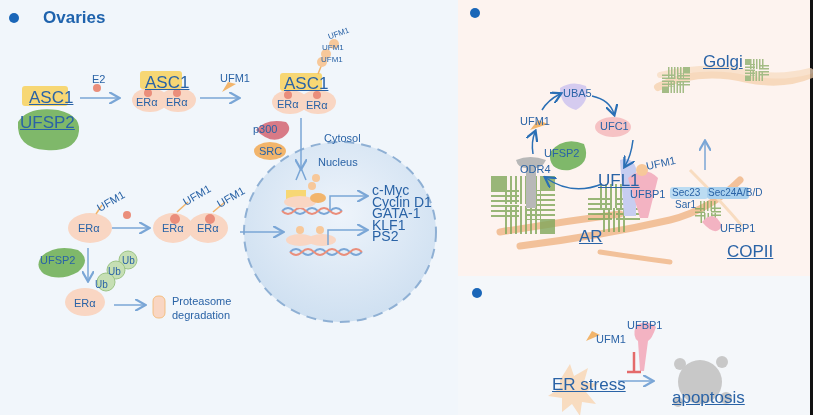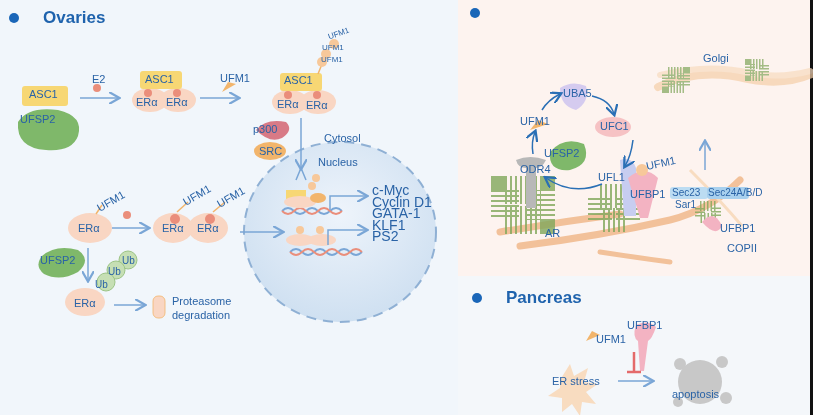--- a/index.html
+++ b/index.html
@@ -5,21 +5,21 @@
   html, body { margin:0; padding:0; }
   body { width:813px; height:415px; position:relative; overflow:hidden; background:#f3f7fb; font-family:"Liberation Sans", sans-serif; }
   .panel { position:absolute; }
   #ovaries { left:0; top:0; width:458px; height:415px; background:#f1f6fb; }
   #adrenals { left:458px; top:0; width:352px; height:276px; background:#fdf3ef; }
   #pancreas { left:458px; top:276px; width:352px; height:139px; background:#f4f7fa; }
   #edge { position:absolute; right:0; top:0; width:3px; height:415px; background:#111; }
   .heading { position:absolute; font-weight:bold; font-size:17px; color:#1f63ad; display:flex; align-items:center; }
   .heading .dot { width:10px; height:10px; border-radius:50%; background:#1a66b8; margin-right:24px; }
   .lbl { position:absolute; color:#2a63a6; font-size:11px; white-space:nowrap; line-height:1; }
-  .lbl.big { font-size:11px; }
+  .lbl.big { font-size:17px;text-decoration:underline; }
   svg.layer { position:absolute; left:0; top:0; width:813px; height:415px; }
 </style>
 </head>
 <body>
 
 <div id="ovaries" class="panel"></div>
 <div id="adrenals" class="panel"></div>
 <div id="pancreas" class="panel"></div>
 <div id="edge"></div>
 
@@ -162,21 +162,20 @@
 
 <div class="heading" style="left:9px;top:8px">
   <span class="dot"></span>
   <span>Ovaries</span>
 </div>
 <div class="heading" style="left:470px;top:8px">
   <span class="dot"></span>
 </div>
 <div class="heading" style="left:472px;top:288px">
   <span class="dot"></span>
-  <span>Pancreas</span>
 </div>
 
 <span class="lbl big" style="left:29px;top:89px">ASC1</span>
 <span class="lbl big" style="left:20px;top:114px">UFSP2</span>
 <span class="lbl" style="left:92px;top:74px">E2</span>
 <span class="lbl big" style="left:145px;top:74px">ASC1</span>
 <span class="lbl" style="left:136px;top:97px">ERα</span>
 <span class="lbl" style="left:166px;top:97px">ERα</span>
 <span class="lbl" style="left:220px;top:73px">UFM1</span>
 <span class="lbl big" style="left:284px;top:75px">ASC1</span>
@@ -217,18 +216,18 @@
 <span class="lbl" style="left:544px;top:148px">UFSP2</span>
 <span class="lbl" style="left:520px;top:164px">ODR4</span>
 <span class="lbl big" style="left:598px;top:172px">UFL1</span>
 <span class="lbl" style="left:646px;top:158px;transform:rotate(-12deg)">UFM1</span>
 <span class="lbl" style="left:630px;top:189px">UFBP1</span>
 <span class="lbl" style="left:672px;top:188px;font-size:10px">Sec23</span>
 <span class="lbl" style="left:708px;top:188px;font-size:10px">Sec24A/B/D</span>
 <span class="lbl" style="left:675px;top:200px;font-size:10px">Sar1</span>
 <span class="lbl" style="left:720px;top:223px">UFBP1</span>
 <span class="lbl big" style="left:727px;top:243px">COPII</span>
-<span class="lbl big" style="left:545px;top:228px">AR</span>
+<span class="lbl big" style="left:579px;top:228px">AR</span>
 
 <span class="lbl" style="left:627px;top:320px">UFBP1</span>
 <span class="lbl" style="left:596px;top:334px">UFM1</span>
 <span class="lbl big" style="left:552px;top:376px">ER stress</span>
 <span class="lbl big" style="left:672px;top:389px">apoptosis</span>
 
 </body></html>

